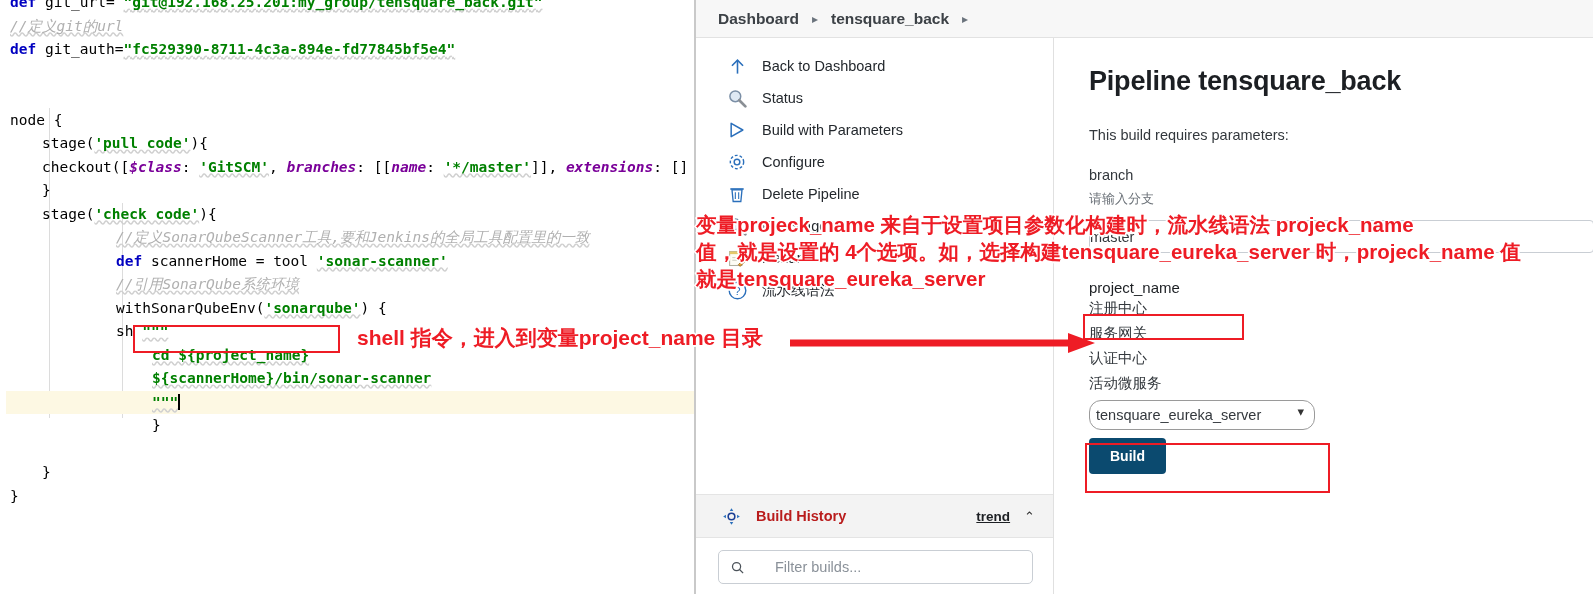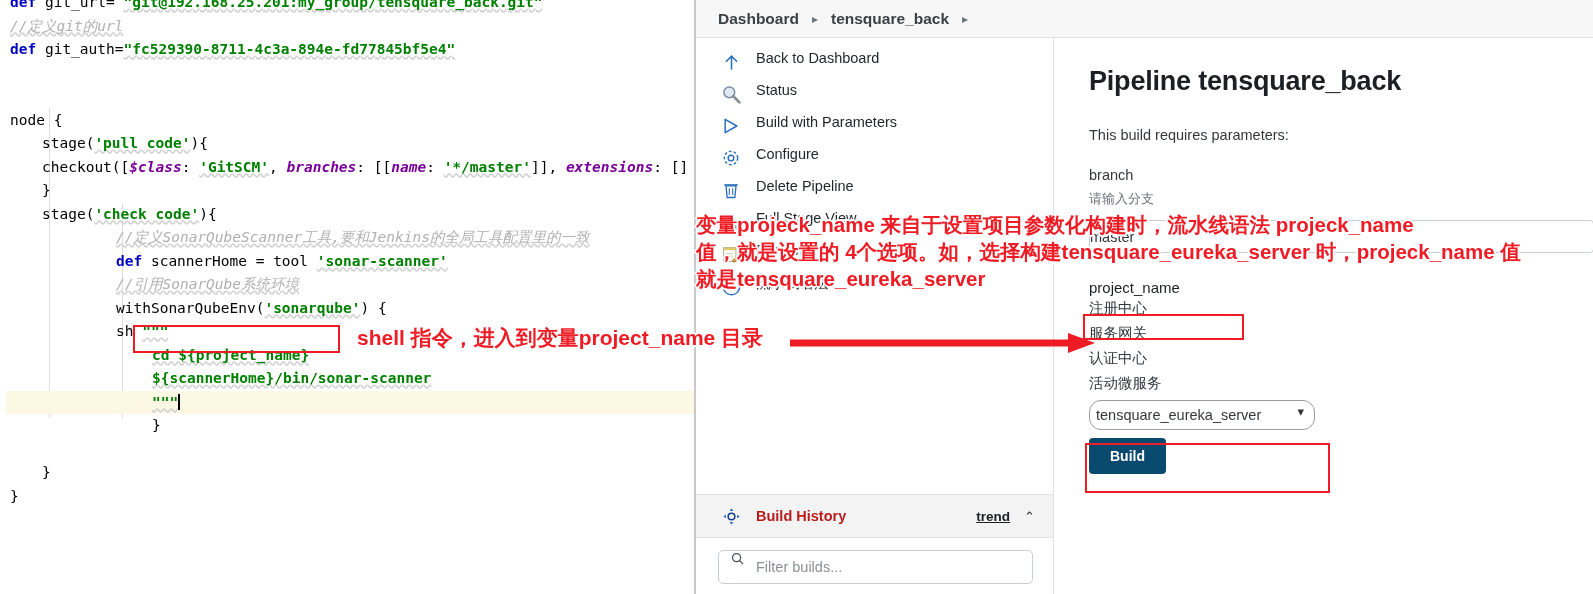--- a/index.html
+++ b/index.html
@@ -53,21 +53,21 @@
   }
   .crumb{font-size:15.5px;font-weight:bold;color:#3c4146;}
   .crumb-sep{color:#6a737c;font-size:12px;margin:0 13px;}
 
   #sidebar{
     position:absolute;left:0;top:38px;width:358px;height:556px;
     background:#fff;border-right:1px solid #e0e0e0;box-sizing:border-box;
   }
   .nav{position:absolute;left:0;top:0;width:358px;padding-top:12px;}
   .nav-item{
-    display:flex;align-items:flex-start;height:32px;padding-left:22px;
+    display:flex;align-items:center;height:32px;padding-left:28px;
     box-sizing:border-box;
   }
   .nav-ico{
     width:26px;height:24px;margin-right:12px;flex:none;
     display:flex;align-items:center;justify-content:center;
     font-size:17px;line-height:1;
   }
   .nav-lbl{font-size:14.5px;color:#23282d;}
 
   #buildhistory{
@@ -78,21 +78,21 @@
   #bh-ico{width:26px;margin-right:12px;flex:none;display:flex;
           align-items:center;justify-content:center;}
   #bh-title{font-size:14.5px;font-weight:bold;color:#b91c1c;flex:1;}
   #bh-trend{font-size:13.5px;font-weight:bold;color:#1c1f23;
             text-decoration:underline;margin-right:14px;}
   #bh-chev{font-size:13px;color:#333;}
 
   #filter-wrap{
     position:absolute;left:22px;top:512px;width:315px;height:34px;
     border:1px solid #c9ced4;border-radius:5px;background:#fff;
-    display:flex;padding-left:11px;box-sizing:border-box;
+    display:flex;align-items:center;padding-left:11px;box-sizing:border-box;gap:19px;
   }
   #filter-wrap svg{flex:none;margin-right:9px;}
   #filter-input{
     border:none;outline:none;background:transparent;font-size:14.5px;
     color:#333;width:250px;font-family:"Liberation Sans",sans-serif;
   }
   #filter-input::placeholder{color:#8a9199;}
 
   
   #main{

